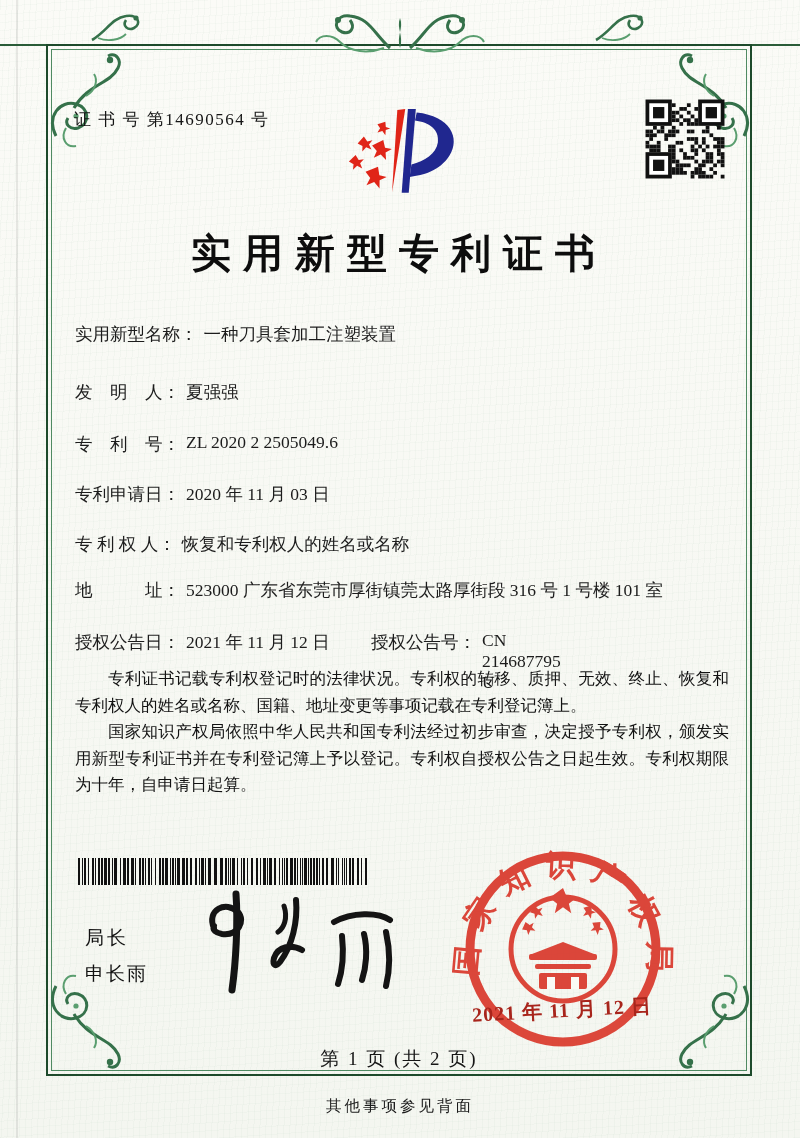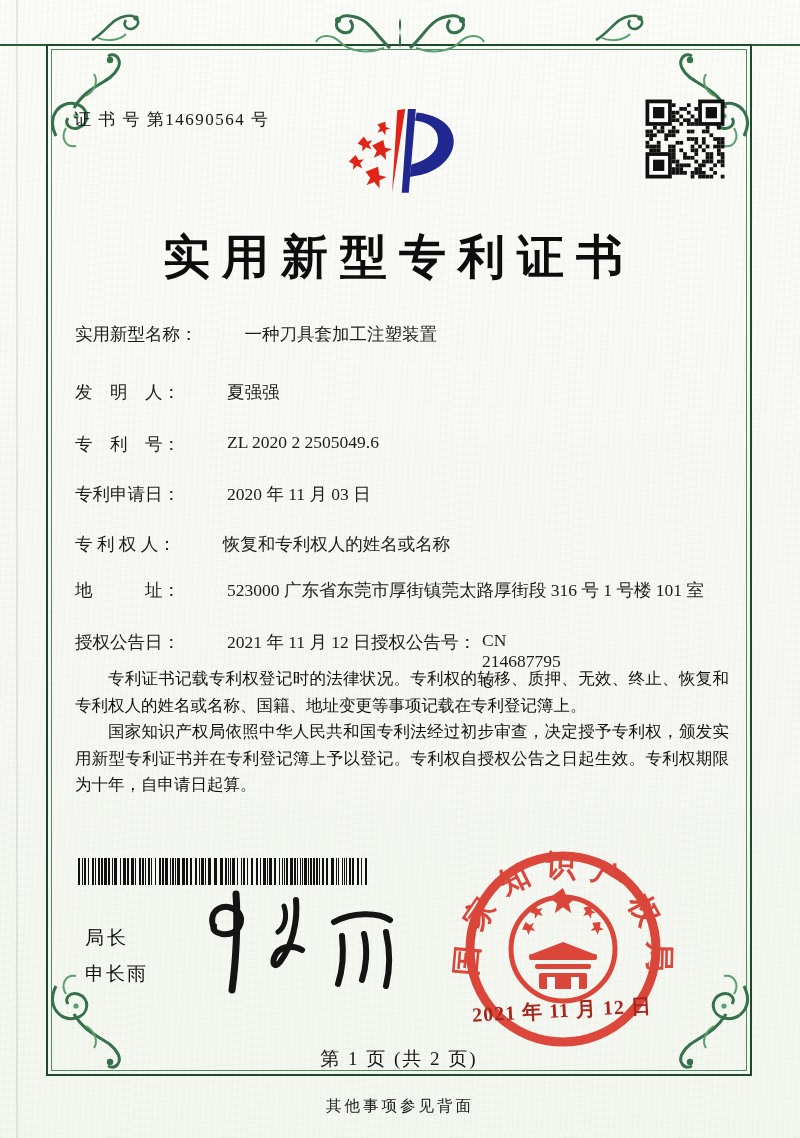--- a/index.html
+++ b/index.html
@@ -29,25 +29,25 @@
     border:1px solid #4f8a62;
   }
   .cert-no{
     position:absolute;left:74px;top:100px;
     font-size:17px;letter-spacing:1.5px;color:#151515;margin-top:8px;
   }
   .logo{position:absolute;left:332px;top:94px;width:150px;height:120px;}
   .qr{position:absolute;left:638px;top:92px;width:94px;height:94px;}
   .title{
     position:absolute;left:46px;top:226px;width:706px;
-    text-align:center;font-size:47px;font-weight:700;
+    text-align:center;font-size:40px;font-weight:700;
     letter-spacing:12px;color:#0d0d0d;
   }
   .fields{position:absolute;left:75px;top:322px;width:655px;font-size:17.5px;}
-  .frow{position:absolute;left:0;display:flex;gap:41px;}
+  .frow{position:absolute;left:0;display:flex;}
   .flabel{white-space:pre;flex:0 0 auto;}
   .fvalue{margin-left:6px;max-width:540px;font-family:Liberation Serif, serif;}
   .grant2{position:absolute;left:296px;top:0;display:flex;}
   .paras{
     position:absolute;left:75px;top:666px;width:654px;
     font-size:16.5px;line-height:26.5px;text-align:justify;color:#121212;
   }
   .paras p{margin:0;text-indent:2em;}
   .barcode{position:absolute;left:78px;top:858px;width:290px;height:27px;}
   .officer{position:absolute;left:85px;top:925px;font-size:19px;color:#111;}

